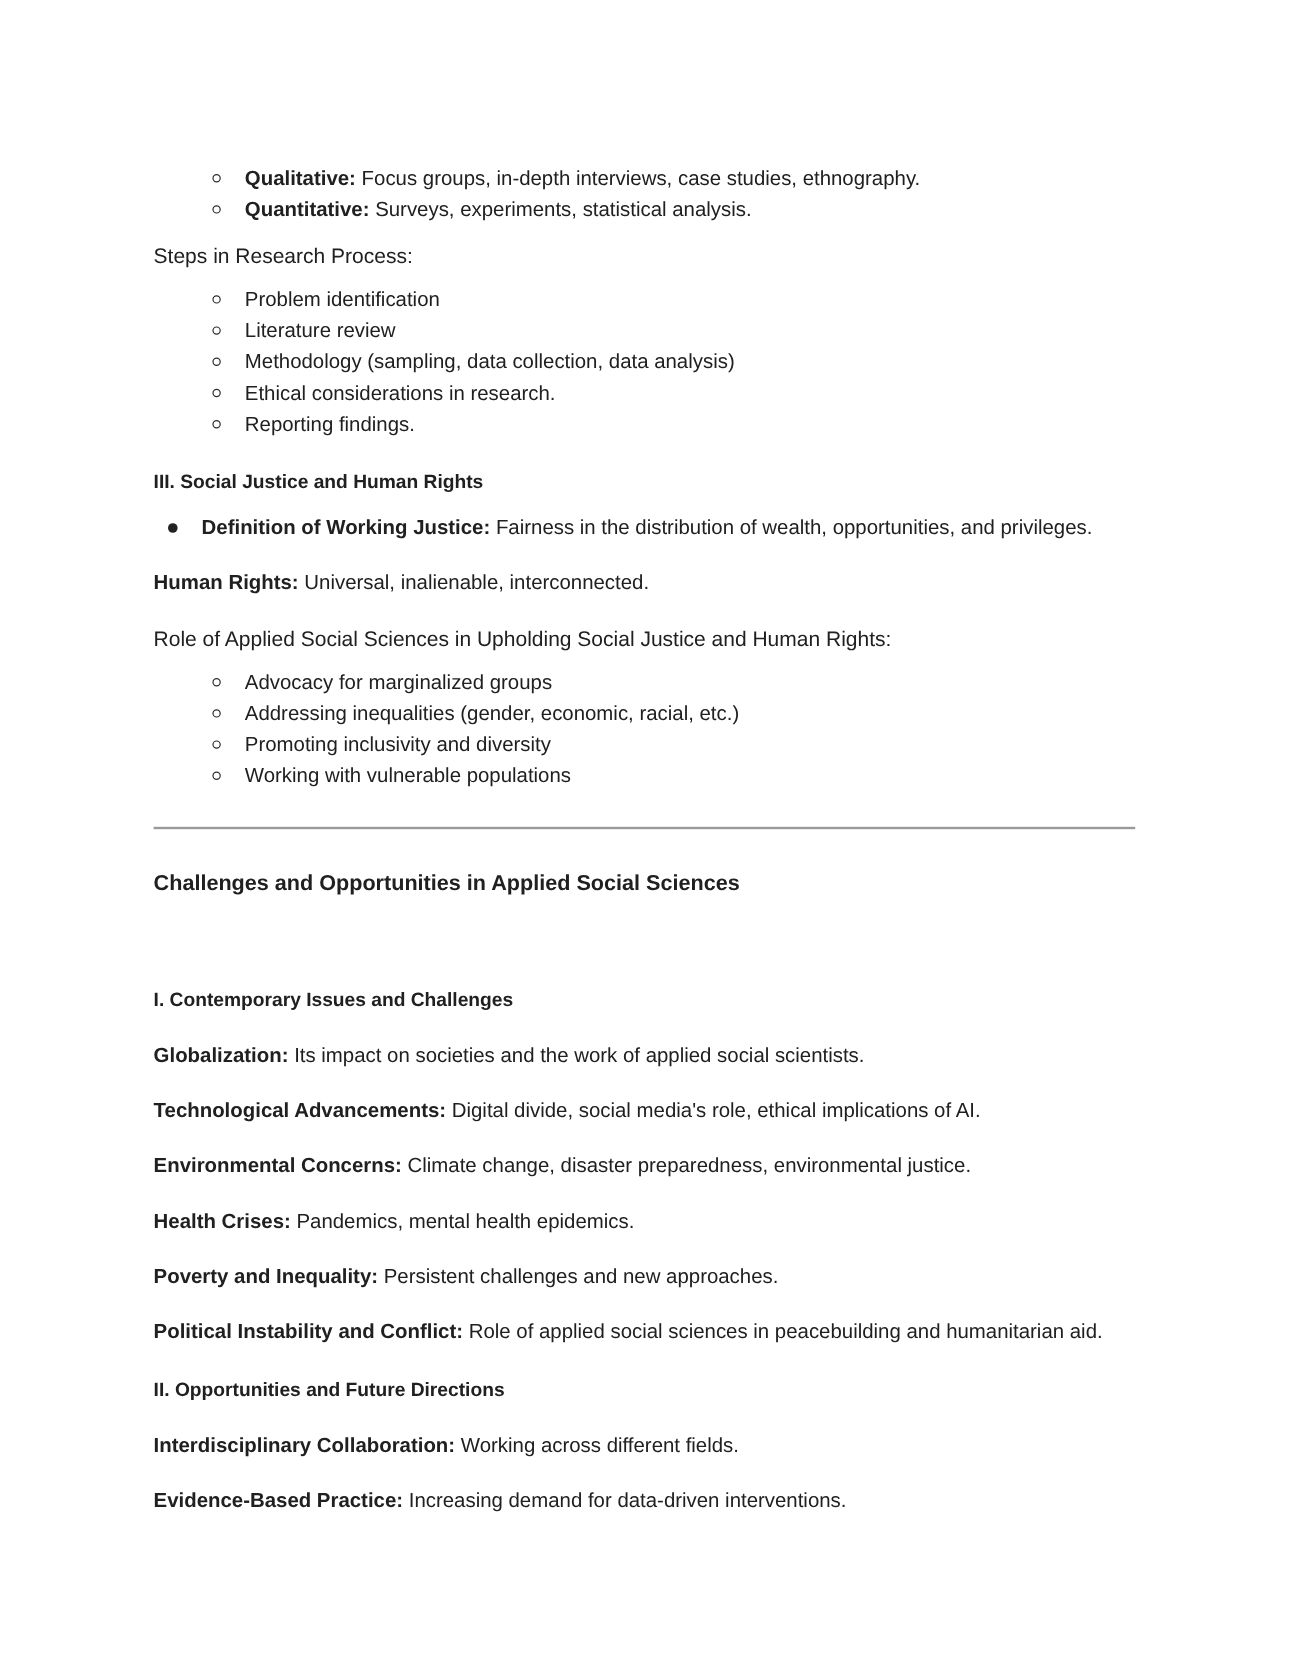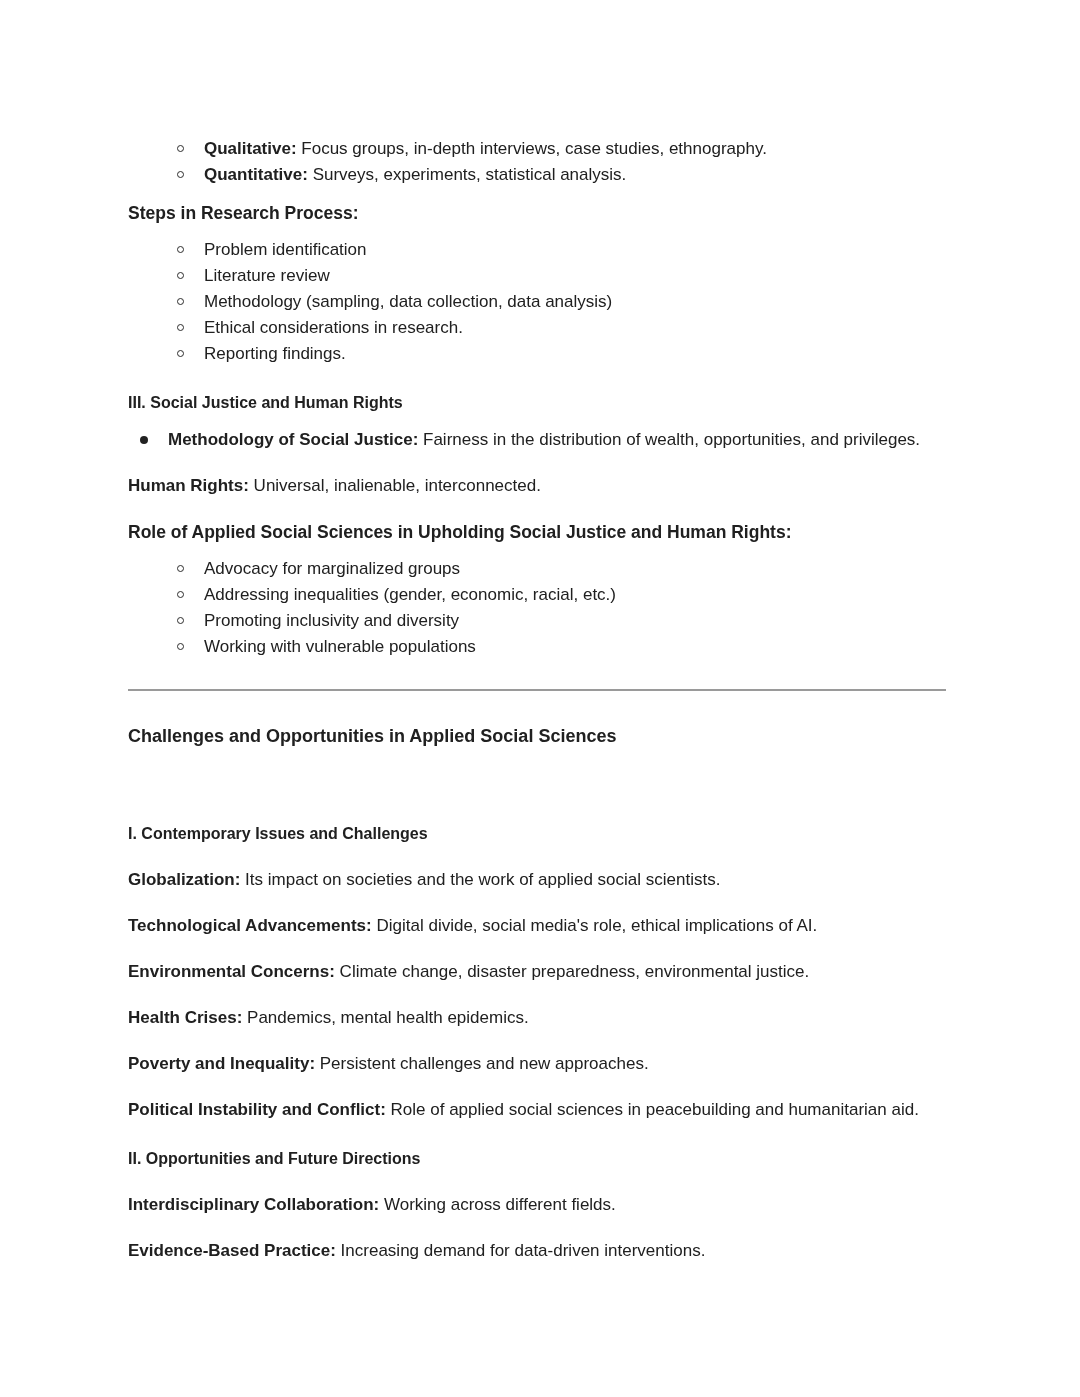--- a/index.html
+++ b/index.html
@@ -28,21 +28,21 @@
   p.body-line {
     font-size: 17px;
     line-height: 26px;
     margin: 20px 0;
   }
   p.body-line .lead { font-weight: bold; }
   
   .h-minor {           
     font-size: 17.5px;
     line-height: 26px;
-    font-weight: bold;
+    font-weight: normal;
     margin: 12px 0 11px;
   }
   .h-section {         
     font-size: 16px;
     line-height: 26px;
     font-weight: bold;
     margin: 23px 0 11px;
   }
   .h-chapter {         
     font-size: 18px;
@@ -125,21 +125,21 @@
       <span class="bullet"></span>
       <span>Reporting findings.</span>
     </li>
   </ul>
 
   <div class="h-section">III. Social Justice and Human Rights</div>
 
   <ul class="lvl1">
     <li>
       <span class="bullet"></span>
-      <span class="lead">Methodology of Social Justice:</span><span> Fairness in the distribution of wealth, opportunities, and privileges.</span>
+      <span class="lead">Definition of Working Justice:</span><span> Fairness in the distribution of wealth, opportunities, and privileges.</span>
     </li>
   </ul>
 
   <p class="body-line">
     <span class="lead">Human Rights:</span><span> Universal, inalienable, interconnected.</span>
   </p>
 
   <div class="h-minor">Role of Applied Social Sciences in Upholding Social Justice and Human Rights:</div>
 
   <ul class="lvl2">

